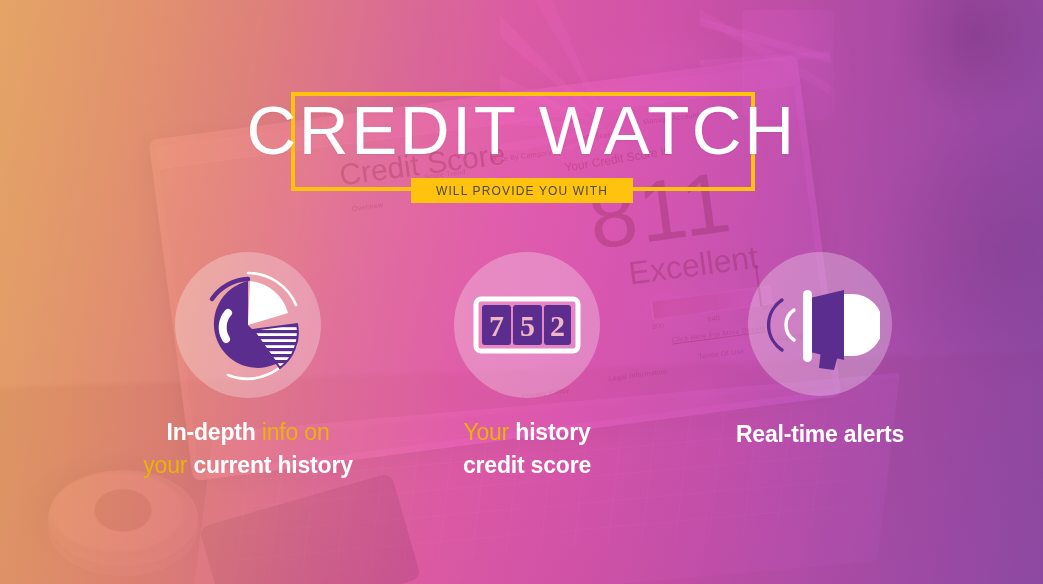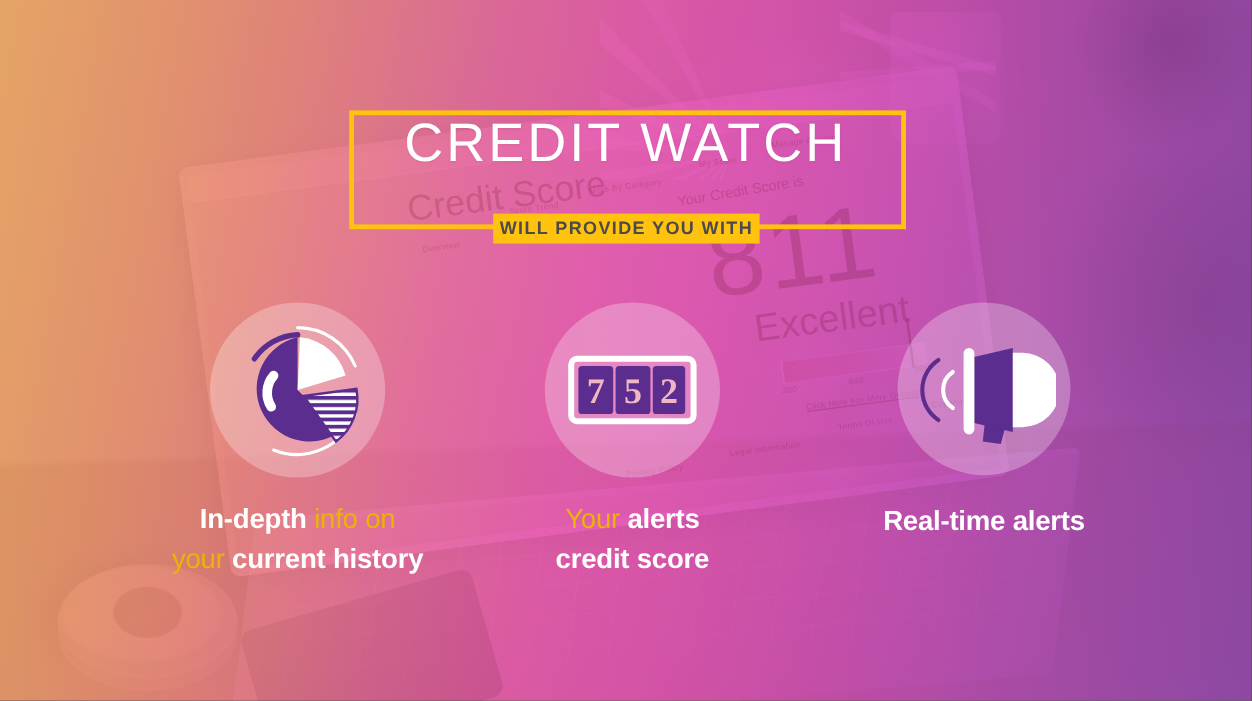--- a/index.html
+++ b/index.html
@@ -184,40 +184,40 @@
     left: 291px; top: 92px;
     width: 464px; height: 99px;
     border: 4px solid #ffc20e;
     box-sizing: border-box;
   }
   .title-text {
     position: absolute;
     left: 0; right: 0; top: 96px;
     text-align: center;
     color: #ffffff;
-    font-size: 45px;
+    font-size: 69px;
     font-weight: 300;
     letter-spacing: 2.5px;
     line-height: 1;
     white-space: nowrap;
     text-shadow: 0 1px 2px rgba(120,40,90,0.10);
   }
   .subtitle-ribbon {
     position: absolute;
     left: 411px; top: 178px;
     width: 222px; height: 25px;
     background: #ffc20e;
     display: flex;
     align-items: center;
     justify-content: center;
   }
   .subtitle-text {
     color: #4d4a47;
-    font-size: 15px;
-    font-weight: 700;
+    font-size: 12px;
+    font-weight: 400;
     letter-spacing: 1.15px;
     white-space: nowrap;
   }
 
   
   .features {
     position: absolute;
     left: 0; top: 252px; width: 100%;
   }
   .feature {
@@ -358,21 +358,21 @@
           <rect x="10" y="18" width="29" height="40" rx="3" fill="#5b2d8e"></rect>
           <rect x="41" y="18" width="29" height="40" rx="3" fill="#5b2d8e"></rect>
           <rect x="72" y="18" width="27" height="40" rx="3" fill="#5b2d8e"></rect>
           <text x="24.5" y="49" text-anchor="middle" fill="#f0b6c4" font-family="Liberation Serif, serif" font-size="30" font-weight="700">7</text>
           <text x="55.5" y="49" text-anchor="middle" fill="#f0b6c4" font-family="Liberation Serif, serif" font-size="30" font-weight="700">5</text>
           <text x="85.5" y="49" text-anchor="middle" fill="#f0b6c4" font-family="Liberation Serif, serif" font-size="30" font-weight="700">2</text>
         </svg>
       </div>
       <div class="caption">
         <span class="soft">Your</span>
-        <span>alerts</span><br>
+        <span>history</span><br>
         <span>credit score</span>
       </div>
     </div>
 
     <div class="feature f3">
       <div class="circle-wrap">
         <svg class="icon-svg" width="120" height="100" viewBox="0 0 120 100">
 
           <path d="M22 26 A30 30 0 0 0 22 76" fill="none" stroke="#5b2d8e" stroke-width="3.4" stroke-linecap="round"></path>
           <path d="M34 36 A18 18 0 0 0 34 66" fill="none" stroke="#ffffff" stroke-width="3.4" stroke-linecap="round"></path>

